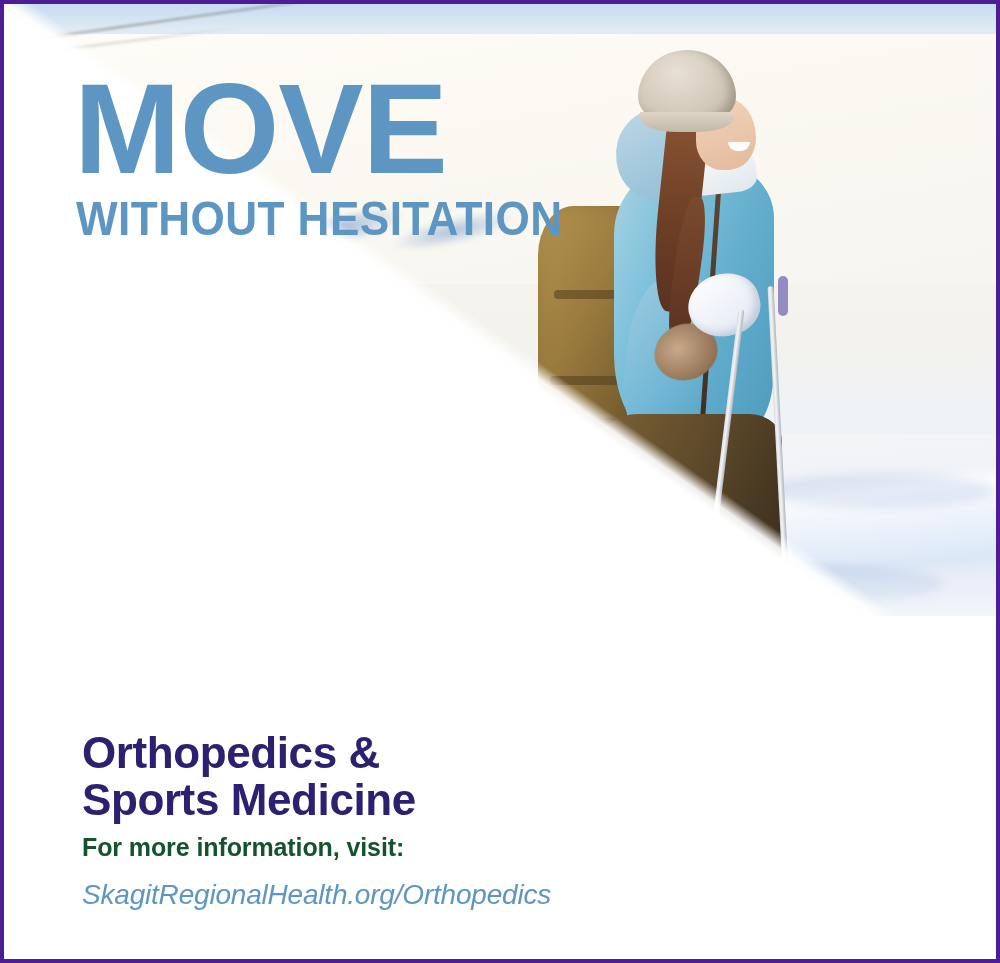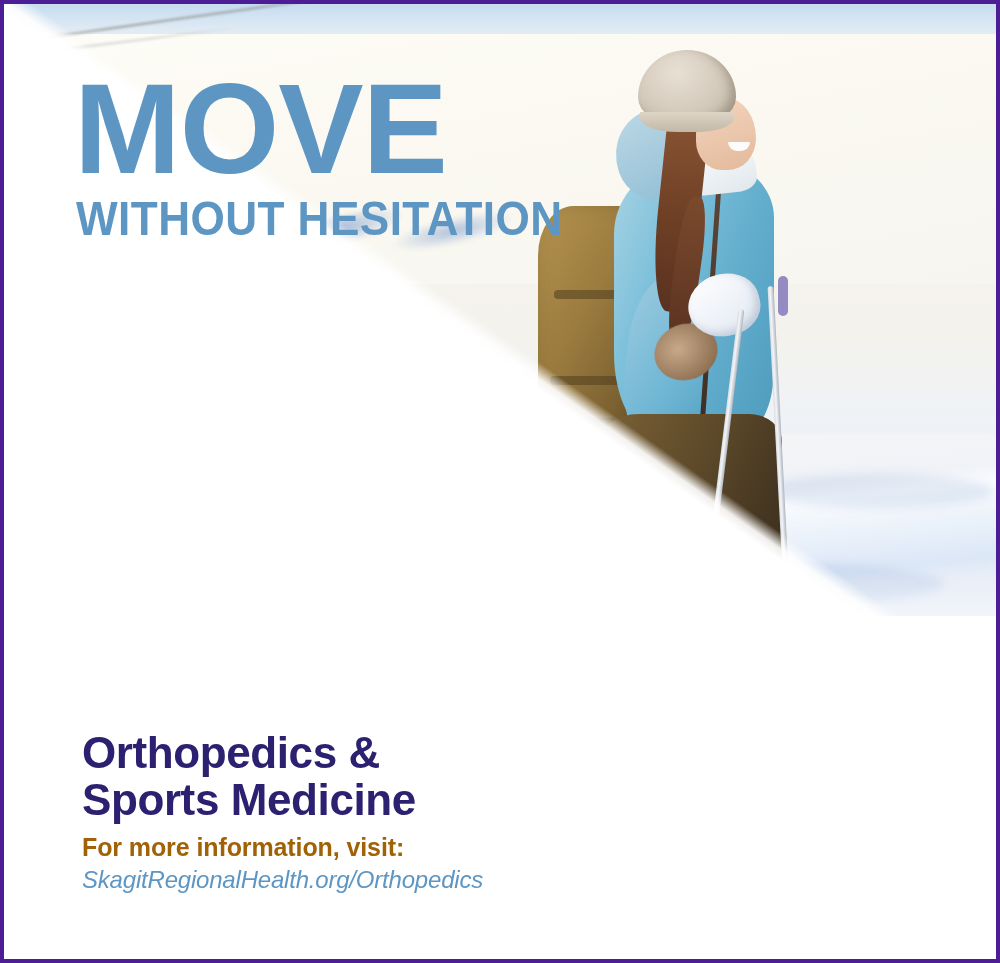--- a/index.html
+++ b/index.html
@@ -218,25 +218,25 @@
 
   
   .footer{position:absolute;left:0;top:700px;width:992px;height:255px;background:#ffffff;}
   .foot-text{position:absolute;left:78px;top:26px;}
   .svc-line{
     font-family:"Liberation Sans",sans-serif;
     font-weight:bold;font-size:44px;line-height:1.06;color:#2c2170;margin:0;letter-spacing:-.4px;
   }
   .info-line{
     font-family:"Liberation Sans",sans-serif;
-    font-weight:bold;font-size:25px;color:#a16207;margin:10px 0 4px 0;letter-spacing:-.1px;
+    font-weight:bold;font-size:25px;color:#14532d;margin:10px 0 17px 0;letter-spacing:-.1px;
   }
   .url-line{
     font-family:"Liberation Sans",sans-serif;
-    font-style:italic;font-weight:normal;font-size:24px;color:#5d96c3;margin:4px 0 14px 0;letter-spacing:-.2px;
+    font-style:italic;font-weight:normal;font-size:28px;color:#5d96c3;margin:4px 0 14px 0;letter-spacing:-.2px;
   }
 </style>
 </head>
 <body>
 
 <div class="ad">
 
   <div class="photo">
     <div class="horizon"></div>
     <div class="snow-upper"></div>

